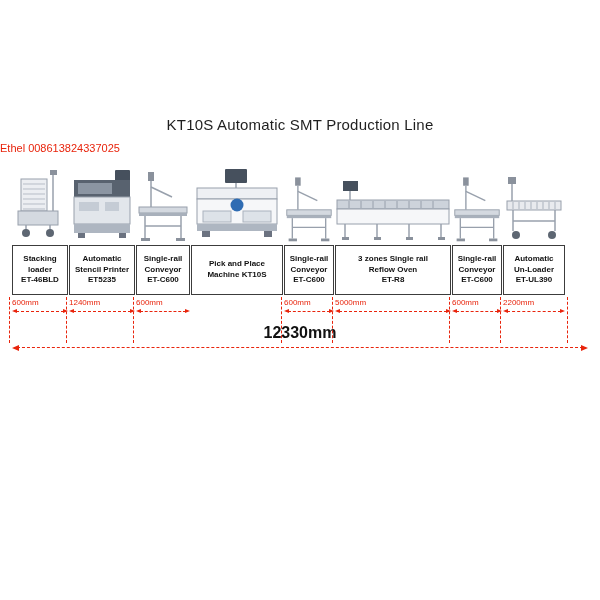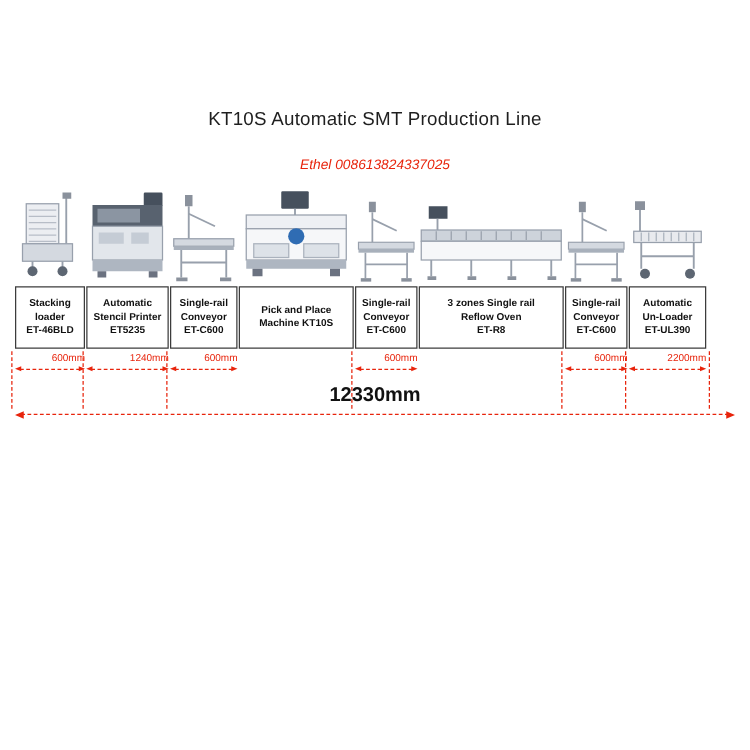--- a/index.html
+++ b/index.html
@@ -1,30 +1,30 @@
 <!DOCTYPE html>
 <html><head>
 <meta charset="utf-8">
 <style>
   html,body{margin:0;padding:0;background:#ffffff;}
   body{width:600px;height:600px;overflow:hidden;font-family:"Liberation Sans",sans-serif;-webkit-font-smoothing:antialiased;}
-  .page{padding-top:87px;}
+  .page{padding-top:116px;}
   .title{text-align:center;font-size:15px;color:#1f1f1f;letter-spacing:.2px;}
-  .contact{text-align:center;font-size:11px;color:#e8240c;margin-top:22px;font-style:italic;}
+  .contact{text-align:left;font-size:11px;color:#e8240c;margin-top:9px;}
   .line-wrap{width:576px;margin:13px auto 0;}
   .cols{display:flex;gap:1px;align-items:stretch;}
   .col{display:flex;flex-direction:column;flex:0 0 auto;}
   .machine{height:78px;display:flex;align-items:flex-end;justify-content:center;}
   .machine svg{display:block;}
   .label-box{border:1px solid #3c3c3c;background:#fff;height:46px;display:flex;align-items:center;justify-content:center;
     text-align:center;font-size:8px;font-weight:bold;color:#111;line-height:1.35;white-space:pre-line;padding:1px;}
   .dim{position:relative;margin-top:3px;}
   .dim::before{content:'';position:absolute;left:-3px;top:-1px;height:46px;border-left:1px dashed #e8240c;}
   .col:last-child .dim::after{content:'';position:absolute;right:-3px;top:-1px;height:46px;border-left:1px dashed #e8240c;}
-  .dim-text{text-align:right;font-size:8px;color:#e8240c;line-height:10px;}
+  .dim-text{text-align:left;font-size:8px;color:#e8240c;line-height:10px;}
   .arrow{position:relative;height:7px;}
   .arrow .dash{position:absolute;left:4px;right:4px;top:3px;border-top:1px dashed #e8240c;}
   .arrow::before,.arrow::after{content:'';position:absolute;top:1px;width:0;height:0;
     border-top:2.5px solid transparent;border-bottom:2.5px solid transparent;}
   .arrow::before{left:0;border-right:5px solid #e8240c;}
   .arrow::after{right:0;border-left:5px solid #e8240c;}
   .total{margin-top:9px;}
   .total-text{text-align:center;font-size:16px;font-weight:bold;color:#111;margin-bottom:1px;}
   .total .arrow{height:9px;}
   .total .arrow .dash{top:4px;left:5px;right:5px;}
@@ -216,20 +216,26 @@
             <rect x="39" y="70" width="7" height="3" fill="#8a919c"></rect>
             <rect x="71" y="70" width="7" height="3" fill="#8a919c"></rect>
             <rect x="103" y="70" width="7" height="3" fill="#8a919c"></rect>
           </svg>
         </div>
         <div class="label-box">
           <span>3 zones Single rail
 Reflow Oven
 ET-R8</span>
         </div>
+        <div class="dim">
+          <div class="dim-text">5000mm</div>
+          <div class="arrow">
+              <i class="dash"></i>
+            </div>
+        </div>
       </div>
 
       <div class="col" style="width:50px">
         <div class="machine">
           <svg viewBox="0 0 54 78" width="100%" height="78" preserveAspectRatio="xMidYMax meet">
             <rect x="12" y="5" width="6" height="9" fill="#8a919c"></rect>
             <g stroke="#98a0ac" stroke-width="1.5" fill="none">
               <line x1="15" y1="14" x2="15" y2="40"></line>
                 <line x1="15" y1="20" x2="36" y2="30"></line>
             </g>

